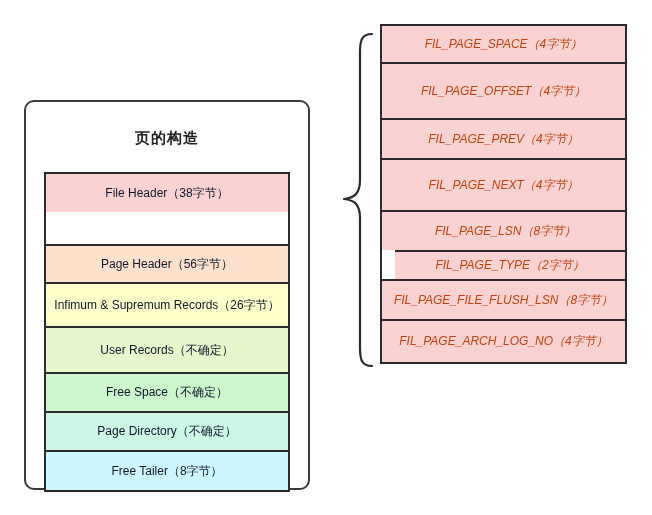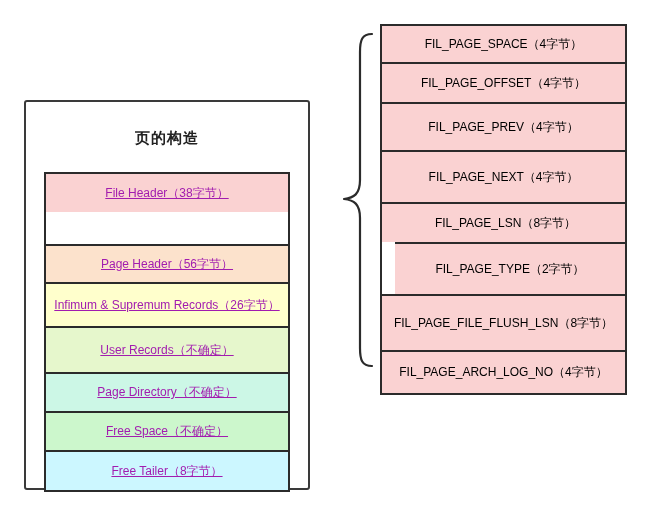--- a/index.html
+++ b/index.html
@@ -19,21 +19,21 @@
   
   #page-card {
     position: absolute;
     left: 24px;
     top: 100px;
     width: 286px;
     height: 390px;
     box-sizing: border-box;
     background: #ffffff;
     border: 2px solid #3a3a3a;
-    border-radius: 3px;
+    border-radius: 10px;
   }
   #page-card-title {
     text-align: center;
     font-size: 15px;
     font-weight: bold;
     color: #222222;
     letter-spacing: 1px;
     margin-top: 26px;
     margin-bottom: 0;
     line-height: 20px;
@@ -44,28 +44,27 @@
     top: 70px;
     width: 246px;
     box-sizing: border-box;
     border: 2px solid #2b2b2b;
     border-top: none;
   }
   .page-section {
     box-sizing: border-box;
     border-top: 2px solid #2b2b2b;
     font-size: 12px;
-    color: #a21caf;
+    color: #0f172a;
     display: flex;
     align-items: center;
     justify-content: center;
     text-align: center;
     line-height: 15px;
     padding: 2px 4px;
-    text-decoration: underline;
   }
 
   
   #brace {
     position: absolute;
     left: 322px;
     top: 30px;
     width: 56px;
     height: 340px;
   }
@@ -78,59 +77,60 @@
     width: 247px;
     box-sizing: border-box;
     border: 2px solid #2b2b2b;
     border-top: none;
   }
   .fil-row {
     box-sizing: border-box;
     border-top: 2px solid #2b2b2b;
     background: #fad2d2;
     font-size: 12px;
-    color: #000000;
+    color: #c2410c;
     display: flex;
     align-items: center;
     justify-content: center;
     text-align: center;
     line-height: 15px;
     padding: 2px 4px;
+    font-style: italic;
   }
 </style>
 </head>
 <body>
 
 <div id="page-card">
   <div id="page-card-title">页的构造</div>
   <div id="page-sections">
       <div class="page-section" style="background: rgb(250, 210, 210); height: 40px;">File Header（38字节）</div>
       <div class="page-section" style="background: rgb(252, 226, 204); height: 38px; margin-top: 32px;">Page Header（56字节）</div>
       <div class="page-section" style="background: rgb(255, 255, 204); height: 44px;">Infimum &amp; Supremum Records（26字节）</div>
       <div class="page-section" style="background: rgb(230, 247, 204); height: 46px;">User Records（不确定）</div>
+      <div class="page-section" style="background: rgb(204, 247, 204); height: 39px;">Free Space（不确定）</div>
       <div class="page-section" style="background: rgb(204, 247, 230); height: 39px;">Page Directory（不确定）</div>
-      <div class="page-section" style="background: rgb(204, 247, 204); height: 39px;">Free Space（不确定）</div>
       <div class="page-section" style="background: rgb(204, 247, 255); height: 40px;">Free Tailer（8字节）</div>
     </div>
 </div>
 
 <div id="brace">
   <svg width="56" height="340" viewBox="0 0 56 340" xmlns="http://www.w3.org/2000/svg">
     <path d="M 50 4
              C 40 4, 38 10, 38 22
              L 38 150
              C 38 164, 32 168, 22 169
              C 32 170, 38 174, 38 188
              L 38 318
              C 38 330, 40 336, 50 336" fill="none" stroke="#2b2b2b" stroke-width="2.2" stroke-linecap="round" stroke-linejoin="round"></path>
   </svg>
 </div>
 
 <div id="fil-header-table" style="border-color: rgb(43, 43, 43);">
     <div class="fil-row" style="background: rgb(250, 210, 210); border-top-color: rgb(43, 43, 43); height: 38px;">FIL_PAGE_SPACE（4字节）</div>
-    <div class="fil-row" style="background: rgb(250, 210, 210); border-top-color: rgb(43, 43, 43); height: 40px;">FIL_PAGE_OFFSET（4字节）</div>
-    <div class="fil-row" style="background: rgb(250, 210, 210); border-top-color: rgb(43, 43, 43); height: 48px;">FIL_PAGE_PREV（4字节）</div>
+    <div class="fil-row" style="background: rgb(250, 210, 210); border-top-color: rgb(43, 43, 43); height: 56px;">FIL_PAGE_OFFSET（4字节）</div>
+    <div class="fil-row" style="background: rgb(250, 210, 210); border-top-color: rgb(43, 43, 43); height: 40px;">FIL_PAGE_PREV（4字节）</div>
     <div class="fil-row" style="background: rgb(250, 210, 210); border-top-color: rgb(43, 43, 43); height: 52px;">FIL_PAGE_NEXT（4字节）</div>
     <div class="fil-row" style="background: rgb(250, 210, 210); border-top-color: rgb(43, 43, 43); height: 40px; padding-left: 8px;">FIL_PAGE_LSN（8字节）</div>
-    <div class="fil-row" style="background: rgb(250, 210, 210); border-top-color: rgb(43, 43, 43); height: 52px; margin-left: 13px;">FIL_PAGE_TYPE（2字节）</div>
-    <div class="fil-row" style="background: rgb(250, 210, 210); border-top-color: rgb(43, 43, 43); height: 56px;">FIL_PAGE_FILE_FLUSH_LSN（8字节）</div>
+    <div class="fil-row" style="background: rgb(250, 210, 210); border-top-color: rgb(43, 43, 43); height: 29px; margin-left: 13px;">FIL_PAGE_TYPE（2字节）</div>
+    <div class="fil-row" style="background: rgb(250, 210, 210); border-top-color: rgb(43, 43, 43); height: 40px;">FIL_PAGE_FILE_FLUSH_LSN（8字节）</div>
     <div class="fil-row" style="background: rgb(250, 210, 210); border-top-color: rgb(43, 43, 43); height: 43px;">FIL_PAGE_ARCH_LOG_NO（4字节）</div>
   </div>
 
 </body></html>

